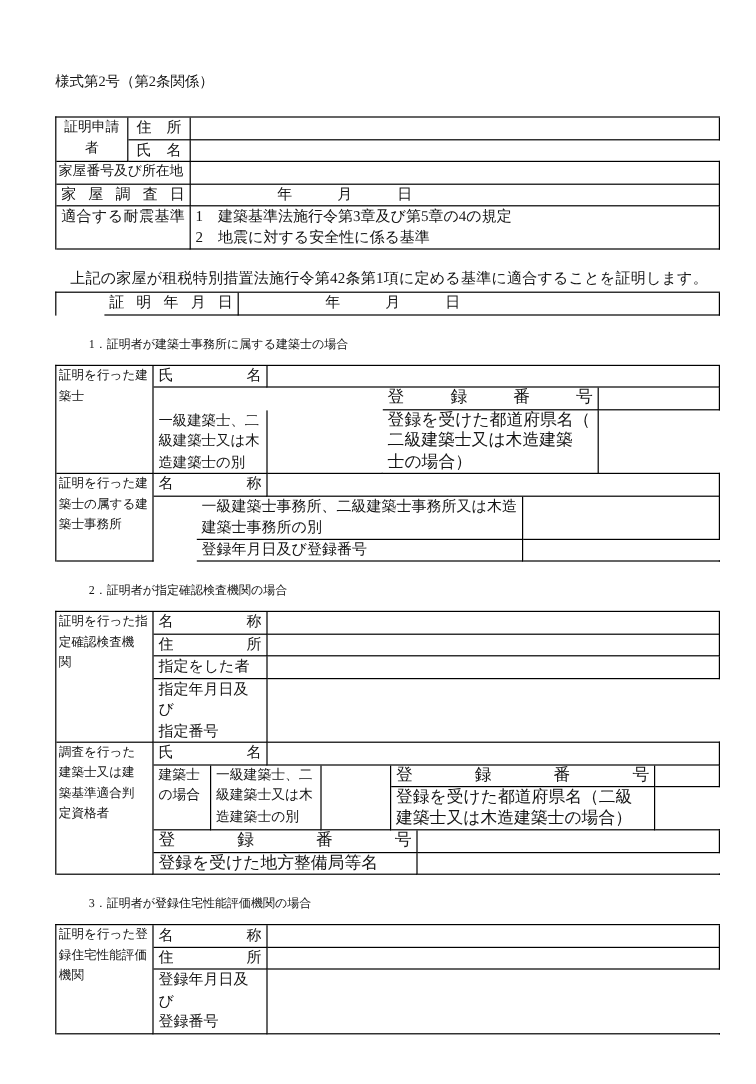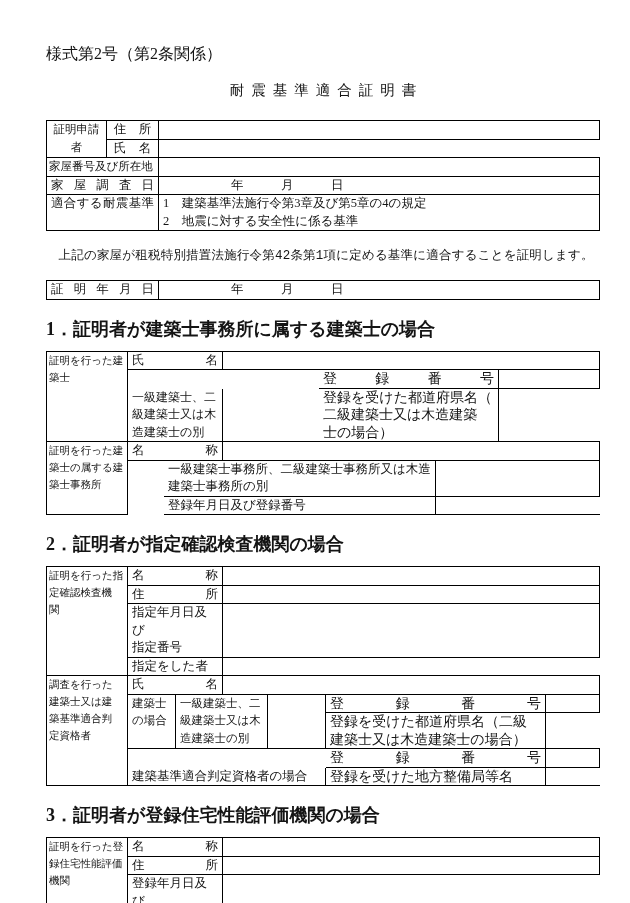--- a/index.html
+++ b/index.html
@@ -2,29 +2,29 @@
 <html><head>
 <meta charset="utf-8">
 <style>
   * { margin:0; padding:0; box-sizing:border-box; }
   html,body { background:#fff; }
   body {
     width:630px; height:903px; position:relative; overflow:hidden;
     font-family:"Liberation Serif","DejaVu Serif",serif; color:#141414;
   }
   .page { padding:44px 30px 0 46px; }
-  .formno { font-size:16px; }
+  .formno { font-size:12px;margin-top:16px; }
   .title { text-align:center; font-size:14.5px; letter-spacing:7px; padding-left:7px; margin-top:16px; font-weight:normal; }
-  .statement { font-size:12.5px; text-indent:1em; margin-top:16px; letter-spacing:0.2px;font-family:Liberation Mono, monospace; }
-  .heading { font-size:18px; font-weight:bold; margin-top:17px; }
+  .statement { font-size:12.5px; text-indent:1em; margin-top:16px; letter-spacing:0.2px; }
+  .heading { font-size:10px; font-weight:normal; margin-top:17px;margin-left:28px; }
 
   .tbl { width:554px; border-top:1px solid #000; border-left:1px solid #000;
          display:flex; flex-direction:column; }
   .m-t1 { margin-top:20px; }
-  .m-tb { margin-top:16px; }
+  .m-tb { margin-top:2px;padding-left:40px; }
   .m-sec { margin-top:10px; }
   .row { display:flex; min-width:0; }
   .col { display:flex; flex-direction:column; flex:1 1 auto; min-width:0; }
   .col > .row:last-child { flex:1 0 auto;align-items:flex-end; }
   .cell { border-right:1px solid #000; border-bottom:1px solid #000;
           padding:0 4px; font-size:12.5px; line-height:17.5px; white-space:pre-line; }
   .fill { flex:1 1 auto; }
   .dist { text-align:justify; text-align-last:justify; }
   .ctr  { text-align:center; }
 
@@ -50,21 +50,20 @@
   .sm  { font-size:11.5px; }
   .f12 { font-size:12px; }
 </style>
 </head>
 <body>
 
 <div class="page">
 
   <div class="formno">様式第2号（第2条関係）</div>
 
-  <h1 class="title">耐震基準適合証明書</h1>
 
   <div class="tbl m-t1">
     <div class="row">
       <div class="cell wA">証明申請者</div>
       <div class="col">
         <div class="row">
           <div class="cell wB ctr">住　所</div>
           <div class="cell fill"></div>
         </div>
         <div class="row">
@@ -160,26 +159,26 @@
       <div class="col">
         <div class="row">
           <div class="cell w2 dist">名称</div>
           <div class="cell fill"></div>
         </div>
         <div class="row">
           <div class="cell w2 dist">住所</div>
           <div class="cell fill"></div>
         </div>
         <div class="row">
+          <div class="cell w2">指定をした者</div>
+          <div class="cell fill"></div>
+        </div>
+        <div class="row">
           <div class="cell w2">指定年月日及び
 指定番号</div>
-          <div class="cell fill"></div>
-        </div>
-        <div class="row">
-          <div class="cell w2">指定をした者</div>
           <div class="cell fill"></div>
         </div>
       </div>
     </div>
     <div class="row">
       <div class="cell side">調査を行った
 建築士又は建
 築基準適合判
 定資格者</div>
       <div class="col">
@@ -200,21 +199,20 @@
               <div class="cell fill"></div>
             </div>
             <div class="row">
               <div class="cell wlg2 lg">登録を受けた都道府県名（二級
 建築士又は木造建築士の場合）</div>
               <div class="cell fill"></div>
             </div>
           </div>
         </div>
         <div class="row">
-          <div class="cell wq">建築基準適合判定資格者の場合</div>
           <div class="col">
             <div class="row">
               <div class="cell wlg2 lg dist">登録番号</div>
               <div class="cell fill"></div>
             </div>
             <div class="row">
               <div class="cell wlg2 lg">登録を受けた地方整備局等名</div>
               <div class="cell fill"></div>
             </div>
           </div>

